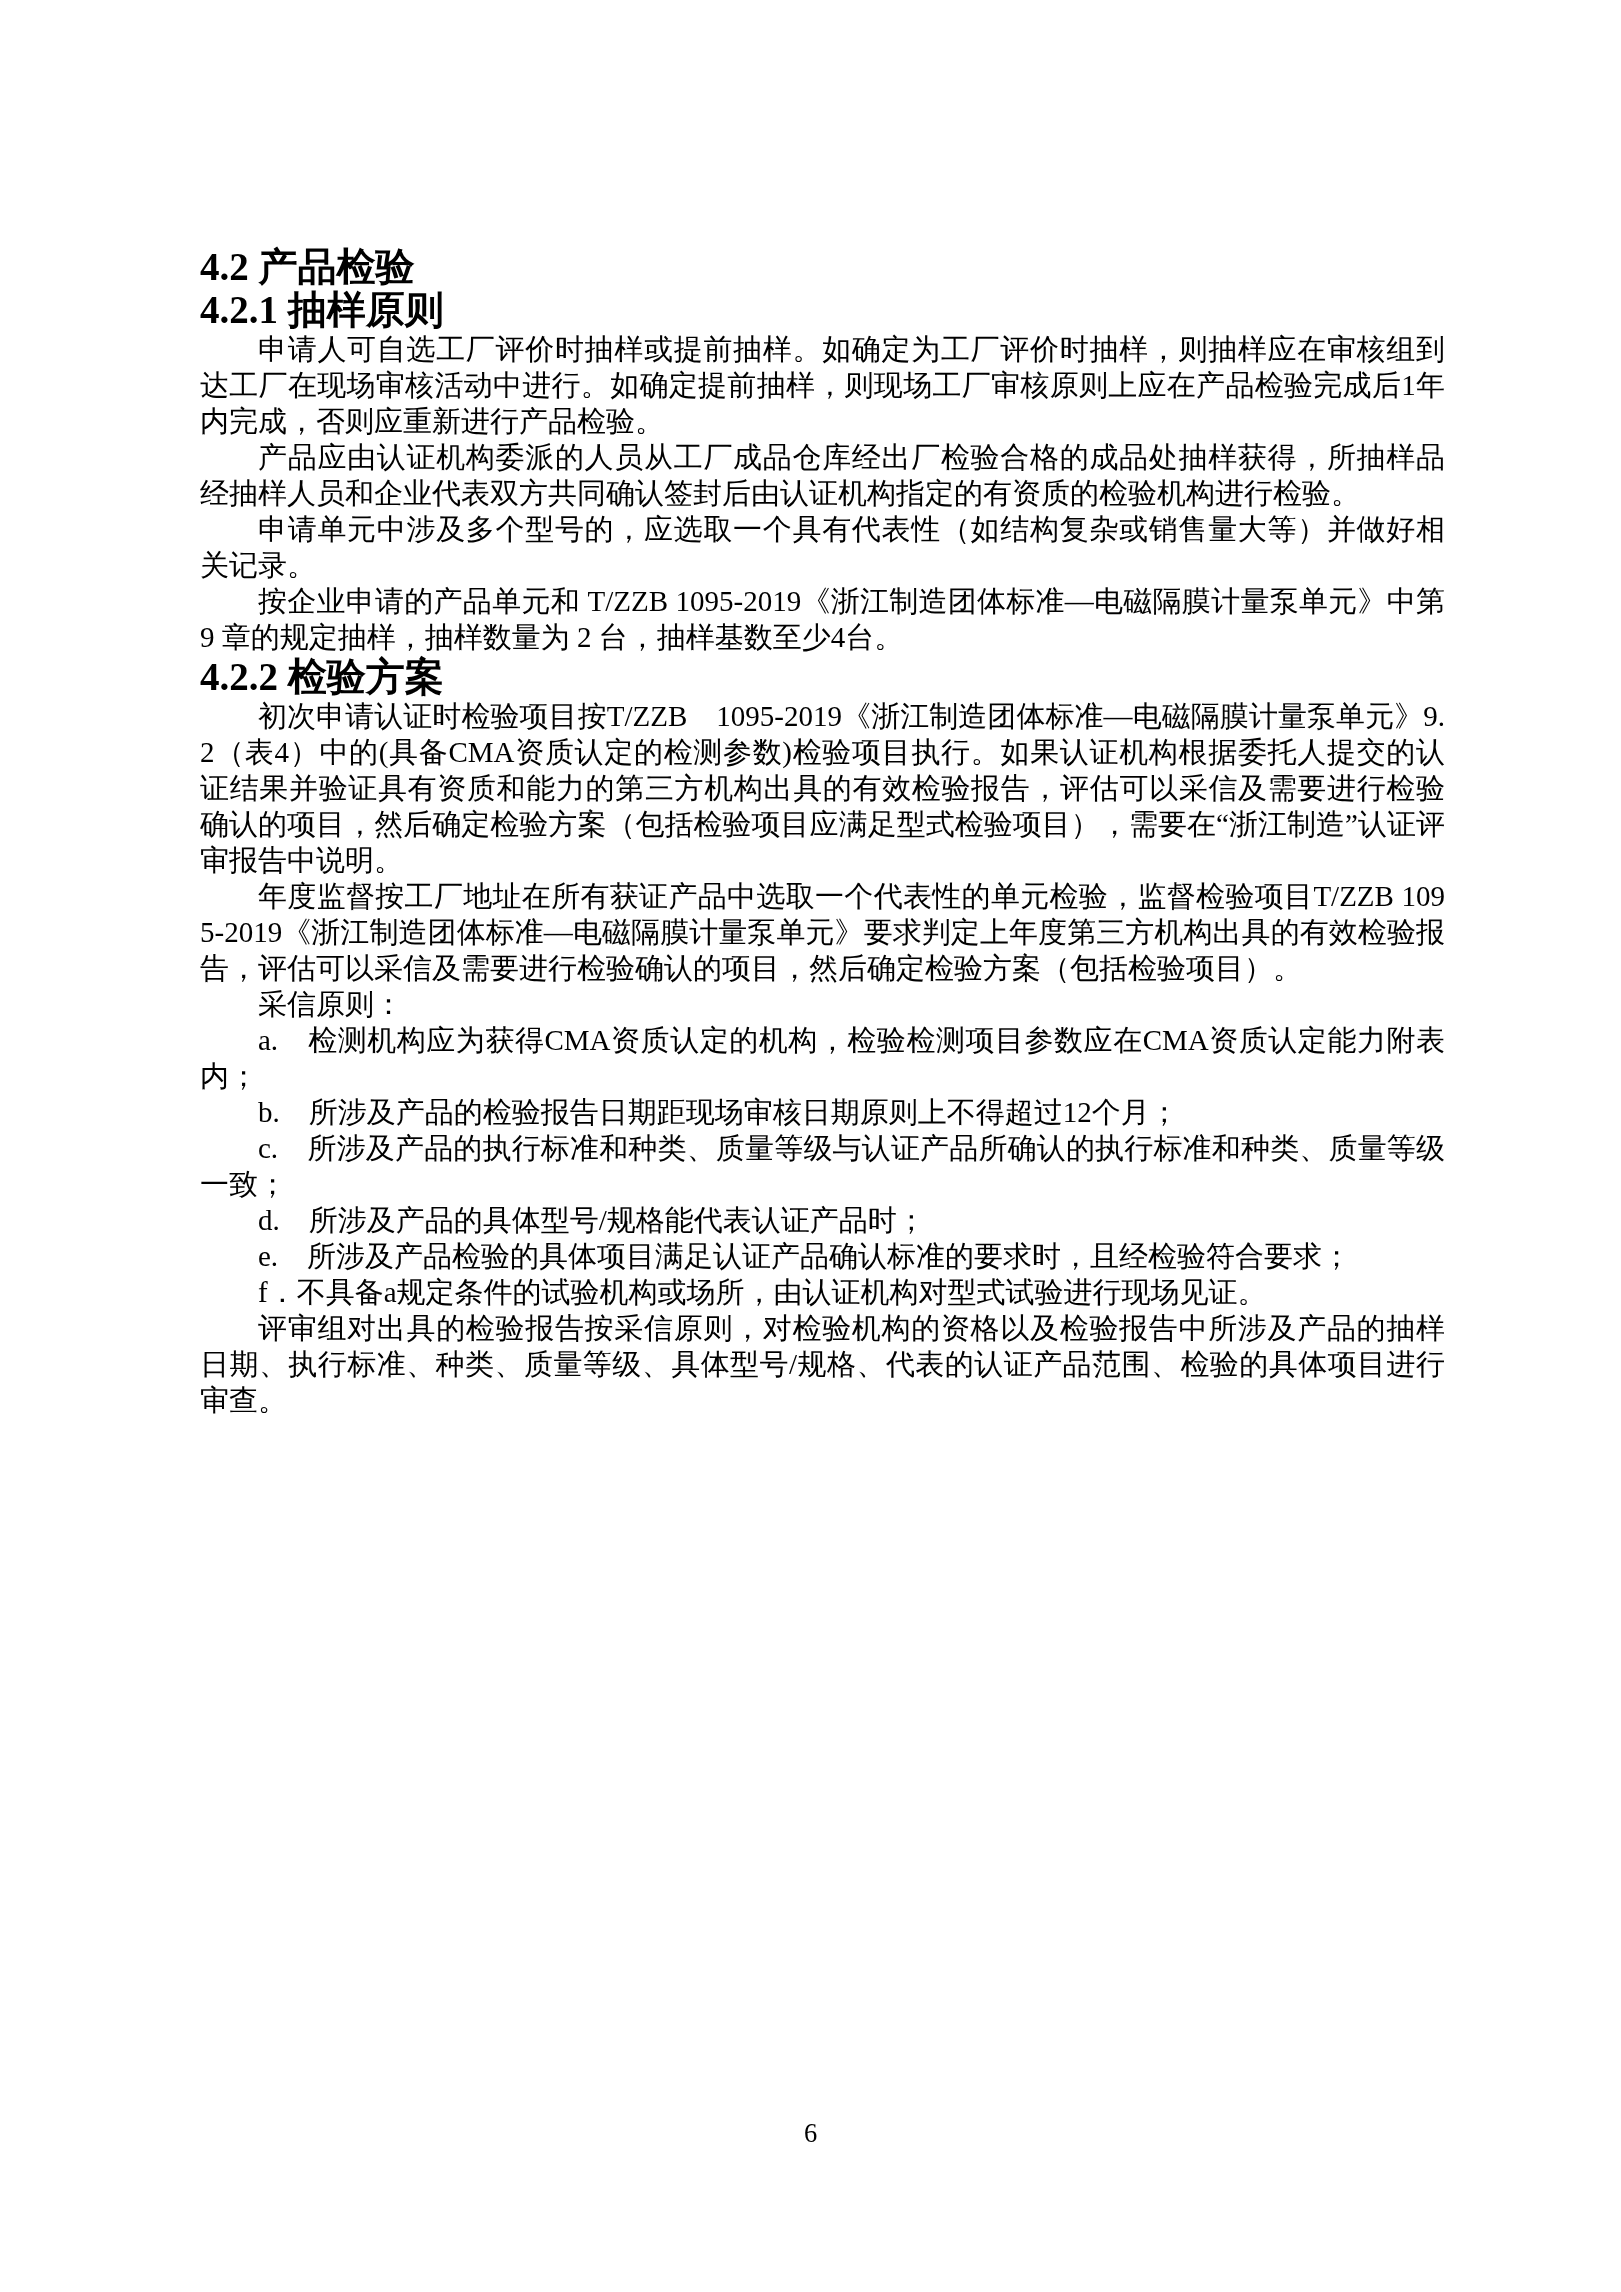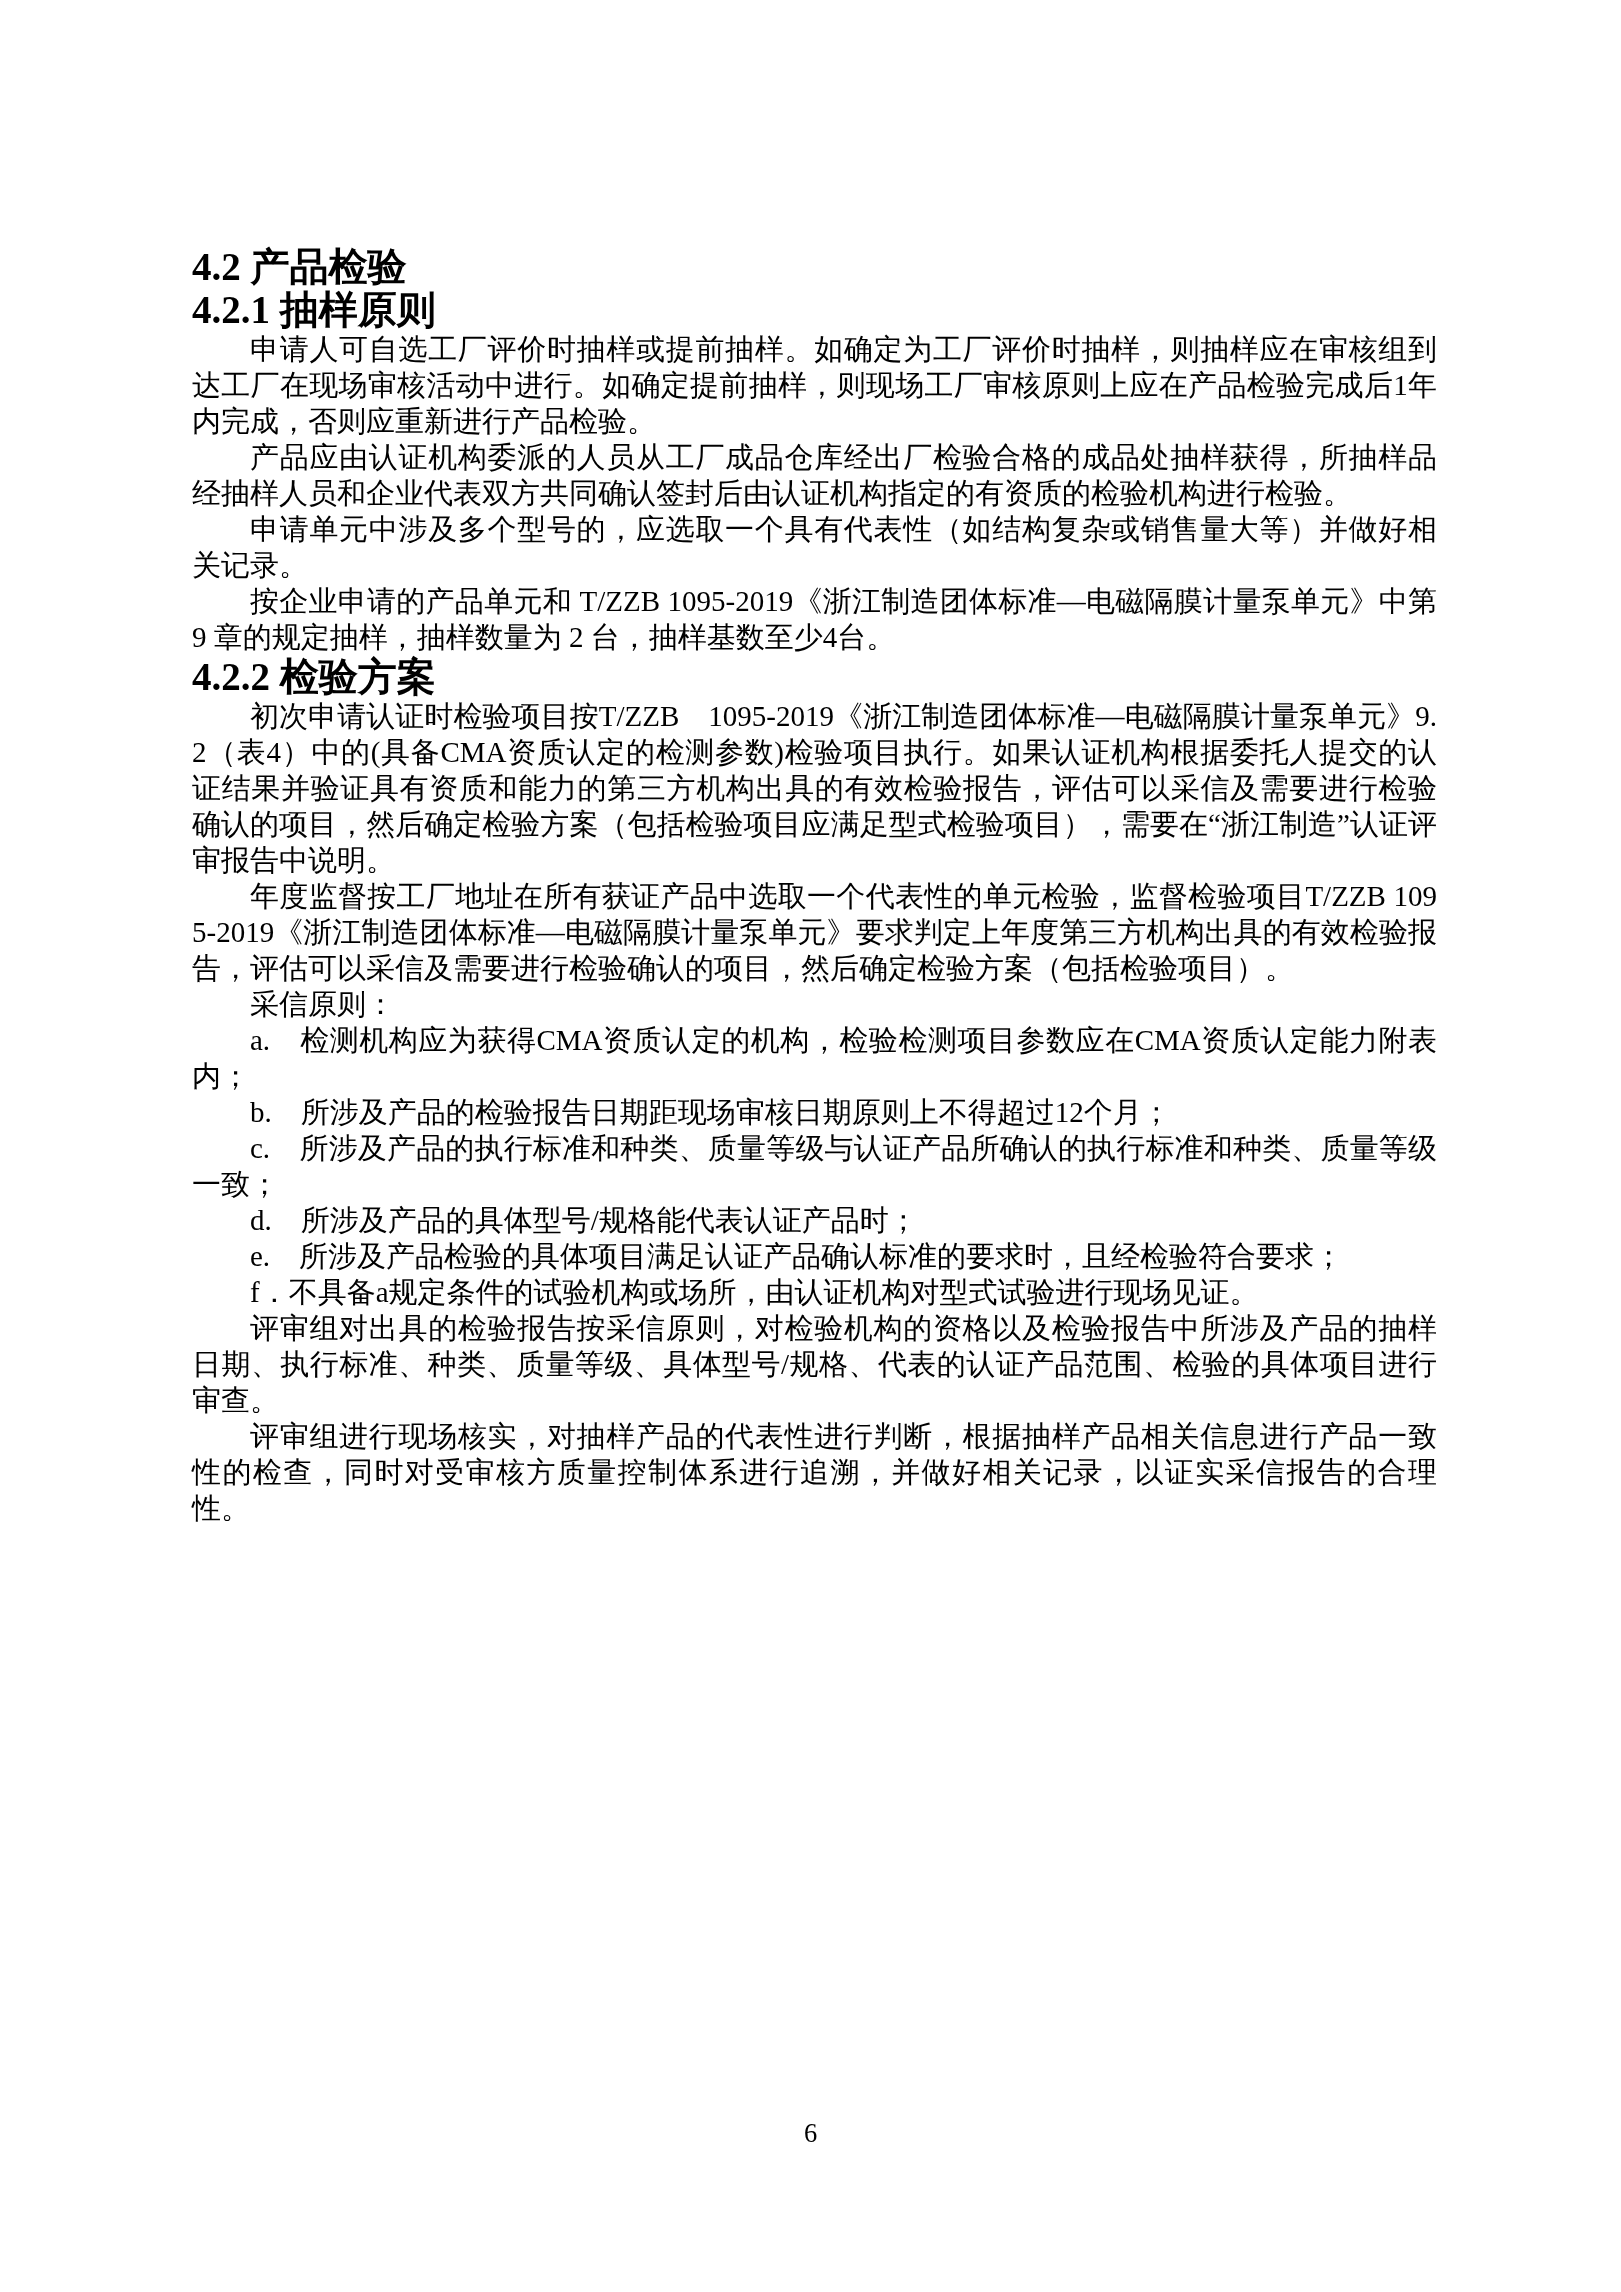--- a/index.html
+++ b/index.html
@@ -7,21 +7,21 @@
     position:relative;
     width:1621px;
     height:2293px;
     background:#ffffff;
     color:#000000;
     font-family:"Liberation Serif","DejaVu Serif",serif;
     overflow:hidden;
   }
   .content{
     position:absolute;
-    left:192px;
+    left:200px;
     top:0;
     width:1245px;
   }
   .heading{
     font-weight:bold;
     font-size:39px;
     line-height:43px;
     margin:0;
     text-align:left;
   }
@@ -74,19 +74,18 @@
     <p class="body">采信原则：</p>
 
     <p class="body mt12">a.　检测机构应为获得CMA资质认定的机构，检验检测项目参数应在CMA资质认定能力附表内；</p>
     <p class="body mt8">b.　所涉及产品的检验报告日期距现场审核日期原则上不得超过12个月；</p>
     <p class="body">c.　所涉及产品的执行标准和种类、质量等级与认证产品所确认的执行标准和种类、质量等级一致；</p>
     <p class="body">d.　所涉及产品的具体型号/规格能代表认证产品时；</p>
     <p class="body">e.　所涉及产品检验的具体项目满足认证产品确认标准的要求时，且经检验符合要求；</p>
     <p class="body">f．不具备a规定条件的试验机构或场所，由认证机构对型式试验进行现场见证。</p>
 
     <p class="body">评审组对出具的检验报告按采信原则，对检验机构的资格以及检验报告中所涉及产品的抽样日期、执行标准、种类、质量等级、具体型号/规格、代表的认证产品范围、检验的具体项目进行审查。</p>
-    <p class="body">评审组进行现场核实，对抽样产品的代表性进行判断，根据抽样产品相关信息进行产品一致性的检查，同时对受审核方质量控制体系进行追溯，并做好相关记录，以证实采信报告的合理性。</p>
 
   </div>
 
   <div class="pagenum">6</div>
 </div>
 
 
 </body></html>

